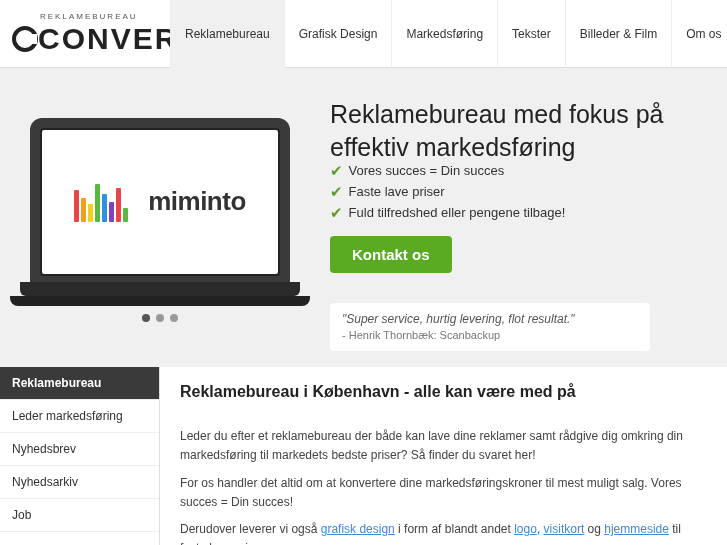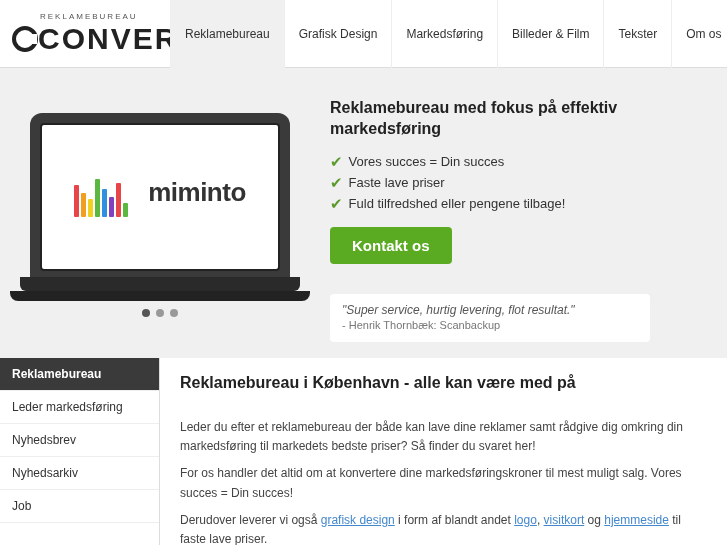--- a/index.html
+++ b/index.html
@@ -112,21 +112,21 @@
       border: 2px solid #222;
       border-radius: 4px;
       height: 148px;
       display: flex;
       align-items: center;
       justify-content: center;
       overflow: hidden;
     }
     .miminto-logo {
       display: flex;
-      align-items: flex-start;
+      align-items: center;
       gap: 20px;
     }
     .miminto-bars {
       display: flex;
       gap: 2px;
       align-items: flex-end;
       height: 40px;
     }
     .miminto-bars span {
       width: 5px;
@@ -164,24 +164,23 @@
       background: #999;
     }
     .dot.active { background: #555; }
 
     #hero-text {
       flex: 1;
       padding-left: 20px;
       padding-top: 10px;
     }
     .hero-title {
-      font-size: 16px;
-      font-weight: bold;
+      font-size: 25px;
+      font-weight: normal;
       color: #222;
-      margin-bottom: 14px;
       line-height: 1.3;
     }
     .check-list {
       list-style: none;
       margin-bottom: 16px;
     }
     .check-list li {
       display: flex;
       align-items: flex-start;
       gap: 6px;
@@ -280,22 +279,22 @@
       <div class="logo-c-wrap">
         <div class="logo-c-circle"></div>
       </div>
       <span style="font-size:30px;font-weight:900;letter-spacing:2px;">CONVERT</span>
     </div>
   </div>
   <nav>
     <a>Reklamebureau</a>
     <a>Grafisk Design</a>
     <a>Markedsføring</a>
+    <a>Tekster</a>
     <a>Billeder &amp; Film</a>
-    <a>Tekster</a>
     <a>Om os</a>
   </nav>
 </div>
 
 <div id="hero">
   <div id="laptop-area">
     <div class="laptop-outer">
       <div class="laptop-screen">
         <div class="miminto-logo">
           <div class="miminto-bars" id="bars-container">

